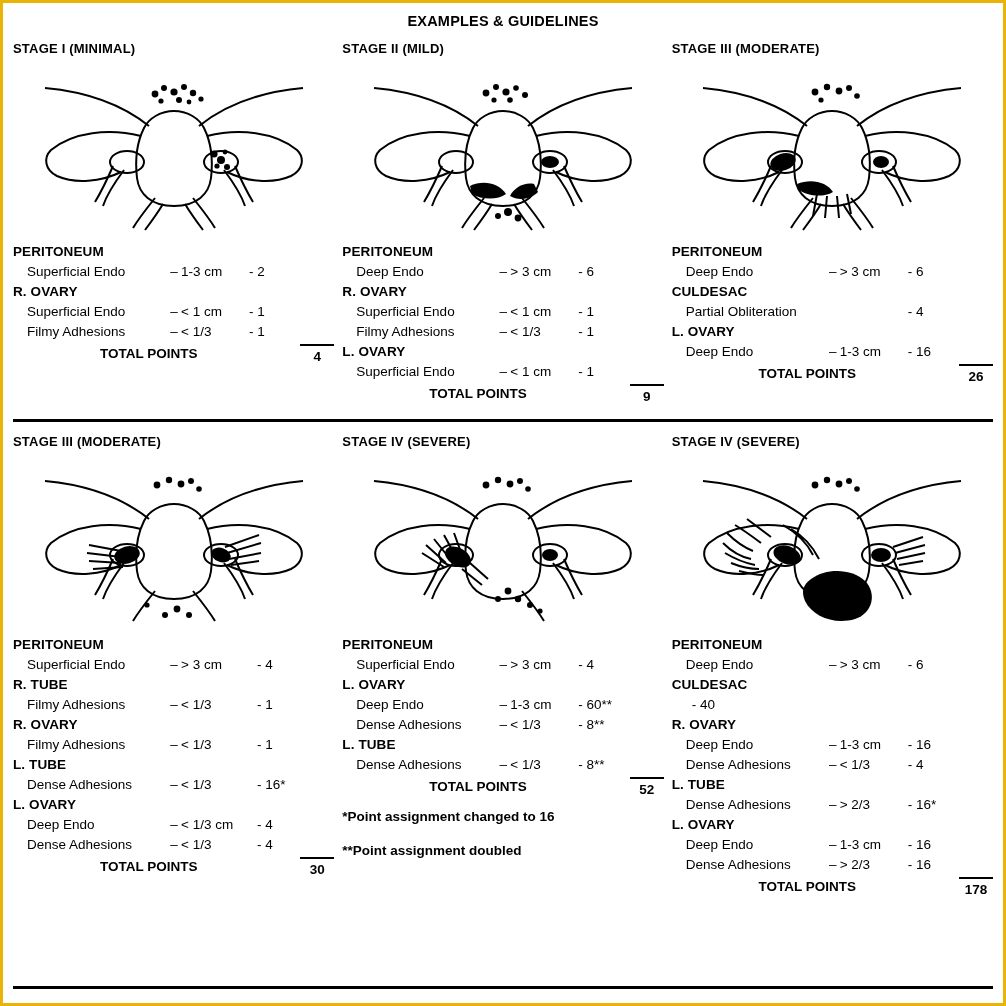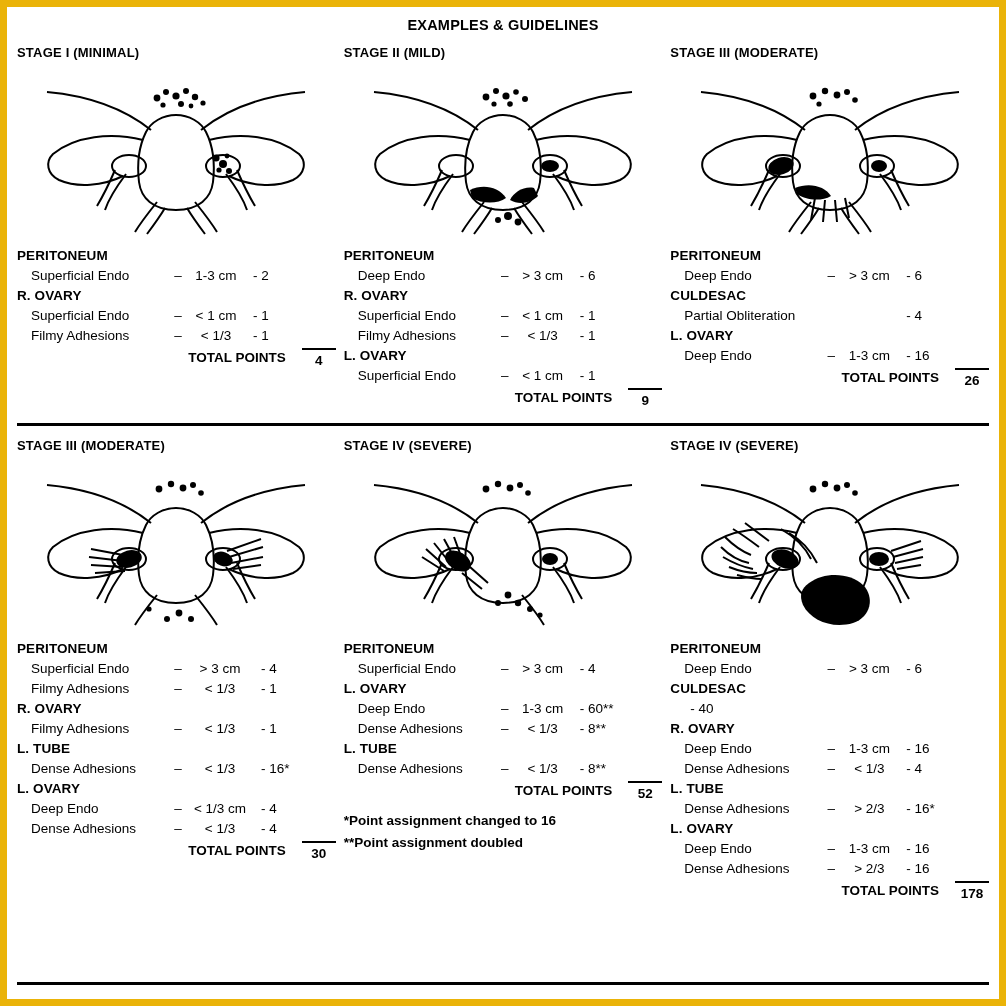--- a/index.html
+++ b/index.html
@@ -7,21 +7,21 @@
   body {
     width:1006px; height:1006px;
     font-family:"Liberation Sans", sans-serif;
     background:#ffffff;
     color:#000000;
     overflow:hidden;
   }
   .page {
     position:relative;
     width:1006px; height:1006px;
-    border:7px solid #eab308;
+    border:3px solid #eab308;
     background:#fff;
   }
   .doc-title {
     text-align:center;
     font-size:14.5px;
     font-weight:bold;
     letter-spacing:0.2px;
     padding-top:10px;
   }
   .grid {
@@ -49,31 +49,31 @@
   }
   .row {
     display:grid;
     grid-template-columns:140px 14px 62px 1fr;
     font-weight:normal;
     line-height:1.48;
     padding-left:14px;
   }
   .row.wide { grid-template-columns:140px 14px 70px 1fr; }
   .row .dash { text-align:center; }
-  .row .amt { text-align:center; }
+  .row .amt { }
   .row .pts { text-align:left; padding-left:6px; }
   .row .nolabel { grid-column: 1 / 4; }
   .total {
     display:grid;
     grid-template-columns:1fr auto;
     font-weight:bold;
     margin-top:2px;
     line-height:1.5;
   }
-  .total .lbl { text-align:right; padding-right:16px; }
+  .total .lbl { text-align:center; padding-right:16px; }
   .total .val {
     min-width:34px;
     text-align:center;
     border-top:2px solid #000;
     padding-top:1px;
   }
   .note { font-weight:bold; font-size:13.5px; line-height:1.6; margin-top:6px; }
 
   .divider {
     border-top:3px solid #000;
@@ -330,20 +330,21 @@
         </svg>
       </div>
       <div class="scores">
         <div class="grp">PERITONEUM</div>
         <div class="row wide">
           <span>Superficial Endo</span>
           <span class="dash">–</span>
           <span class="amt">&gt; 3 cm</span>
           <span class="pts">- 4</span>
         </div>
+        <div class="grp">R. TUBE</div>
         <div class="row wide">
           <span>Filmy Adhesions</span>
           <span class="dash">–</span>
           <span class="amt">&lt; 1/3</span>
           <span class="pts">- 1</span>
         </div>
         <div class="grp">R. OVARY</div>
         <div class="row wide">
           <span>Filmy Adhesions</span>
           <span class="dash">–</span>
@@ -437,21 +438,21 @@
           <span>Dense Adhesions</span>
           <span class="dash">–</span>
           <span class="amt">&lt; 1/3</span>
           <span class="pts">- 8**</span>
         </div>
         <div class="total">
           <span class="lbl">TOTAL POINTS</span>
           <span class="val">52</span>
         </div>
         <div class="note">*Point assignment changed to 16</div>
-        <div class="note" style="margin-top:0">**Point assignment doubled</div>
+        <div class="note" style="margin-top:12px">**Point assignment doubled</div>
       </div>
     </div>
 
     <div class="cell">
       <div class="stage-title">STAGE IV (SEVERE)</div>
       <div class="figure">
         <svg width="290" height="170" viewBox="0 0 290 170">
           <g fill="none" stroke="#000" stroke-width="2">
             <path d="M145 45 C132 45 120 52 115 62 C108 76 106 95 108 112 C110 128 122 140 145 140 C168 140 180 128 182 112 C184 95 182 76 175 62 C170 52 158 45 145 45Z"></path>
             <path d="M120 60 C95 40 60 26 16 22"></path>

